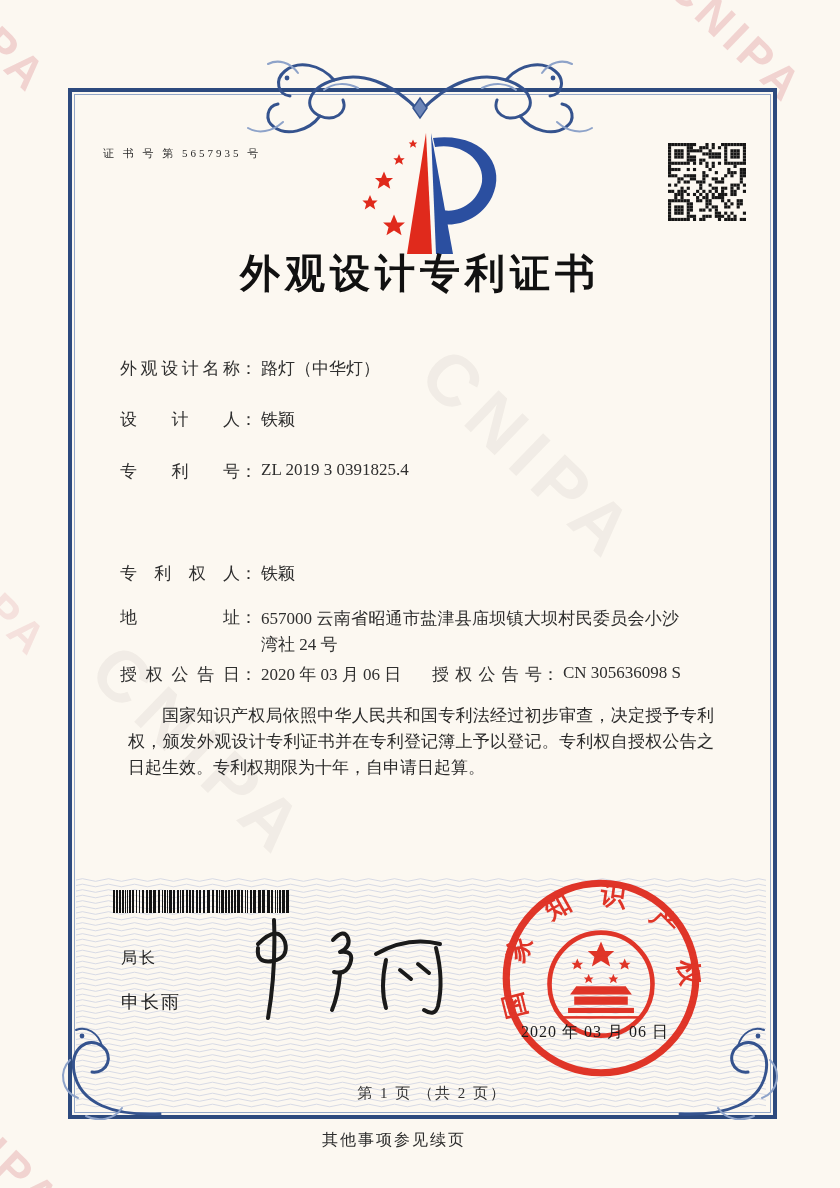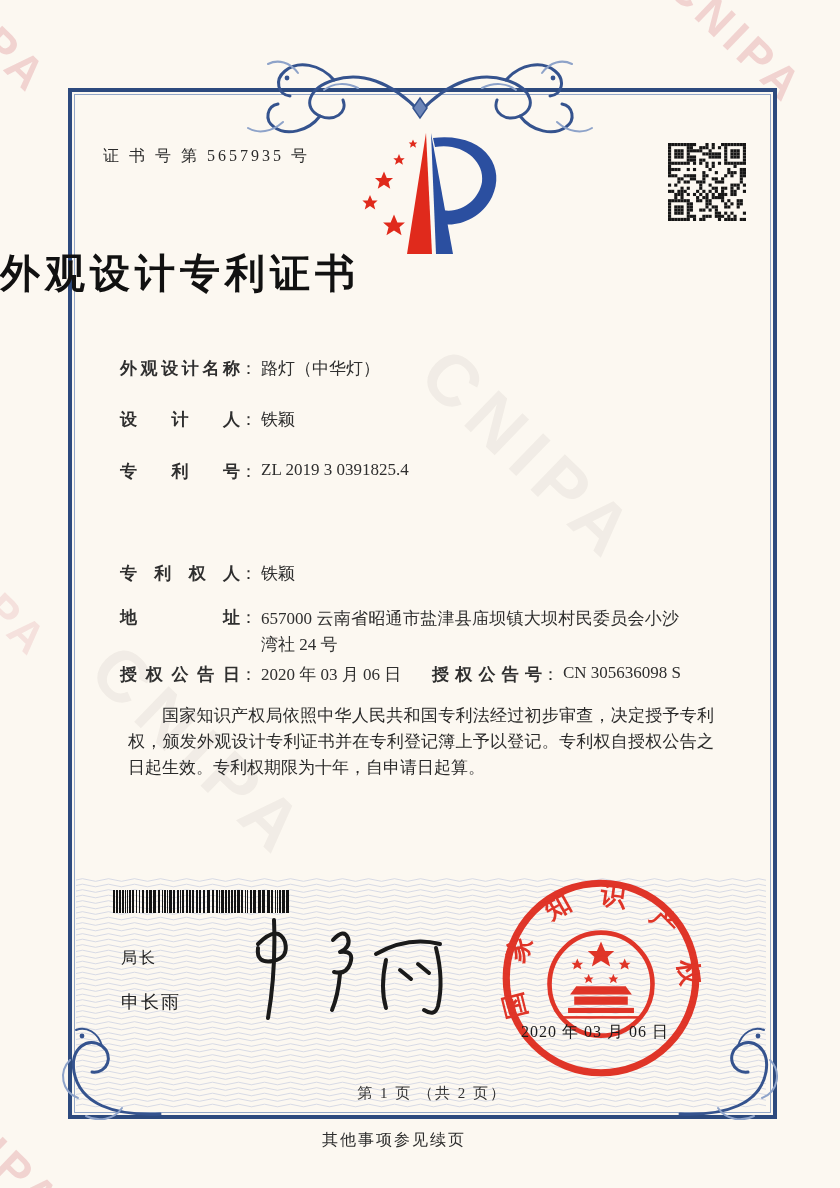--- a/index.html
+++ b/index.html
@@ -17,26 +17,26 @@
   .wm.gray{color:rgba(95,85,80,0.07);font-size:72px;letter-spacing:10px;}
   .rot{transform:rotate(44deg);transform-origin:left top;}
 
   
   .frame{position:absolute;left:68px;top:88px;width:701px;height:1023px;
          border:4px solid #2d4a7e;}
   .frame-inner{position:absolute;inset:2px;border:1px solid #93a7c8;}
 
   .ornament{position:absolute;pointer-events:none;}
 
-  .cert-no{position:absolute;left:103px;top:146px;font-size:16px;letter-spacing:3px;color:#2b2b2b;}
-  .title{position:absolute;left:0;top:246px;width:840px;
+  .cert-no{position:absolute;left:103px;top:146px;font-size:11px;letter-spacing:3px;color:#2b2b2b;}
+  .title{position:absolute;left:0;top:246px;width:840px;text-align:center;
          font-size:40px;font-weight:bold;letter-spacing:5px;color:#111;}
 
   .frow{position:absolute;left:120px;font-size:17px;color:#2f2f2f;white-space:nowrap;}
-  .f-label{display:inline-block;width:120px;text-align:justify;text-align-last:justify;vertical-align:top;font-weight:bold;}
+  .f-label{display:inline-block;width:120px;text-align:justify;text-align-last:justify;vertical-align:top;}
   .f-colon{display:inline-block;vertical-align:top;}
   .f-value{display:inline-block;margin-left:4px;vertical-align:top;}
   .f-value.addr{white-space:normal;width:418px;line-height:26px;word-break:break-all;text-align:justify;}
   .grant2{position:absolute;left:312px;top:0;white-space:nowrap;}
   .grant2 .f-label{width:110px;}
 
   .bodytext{position:absolute;left:119px;top:694px;width:604px;font-size:17px;
             line-height:25.8px;text-align:justify;color:#2a2a2a;}
   .bodytext p{margin:9px;text-indent:2em;}
 

